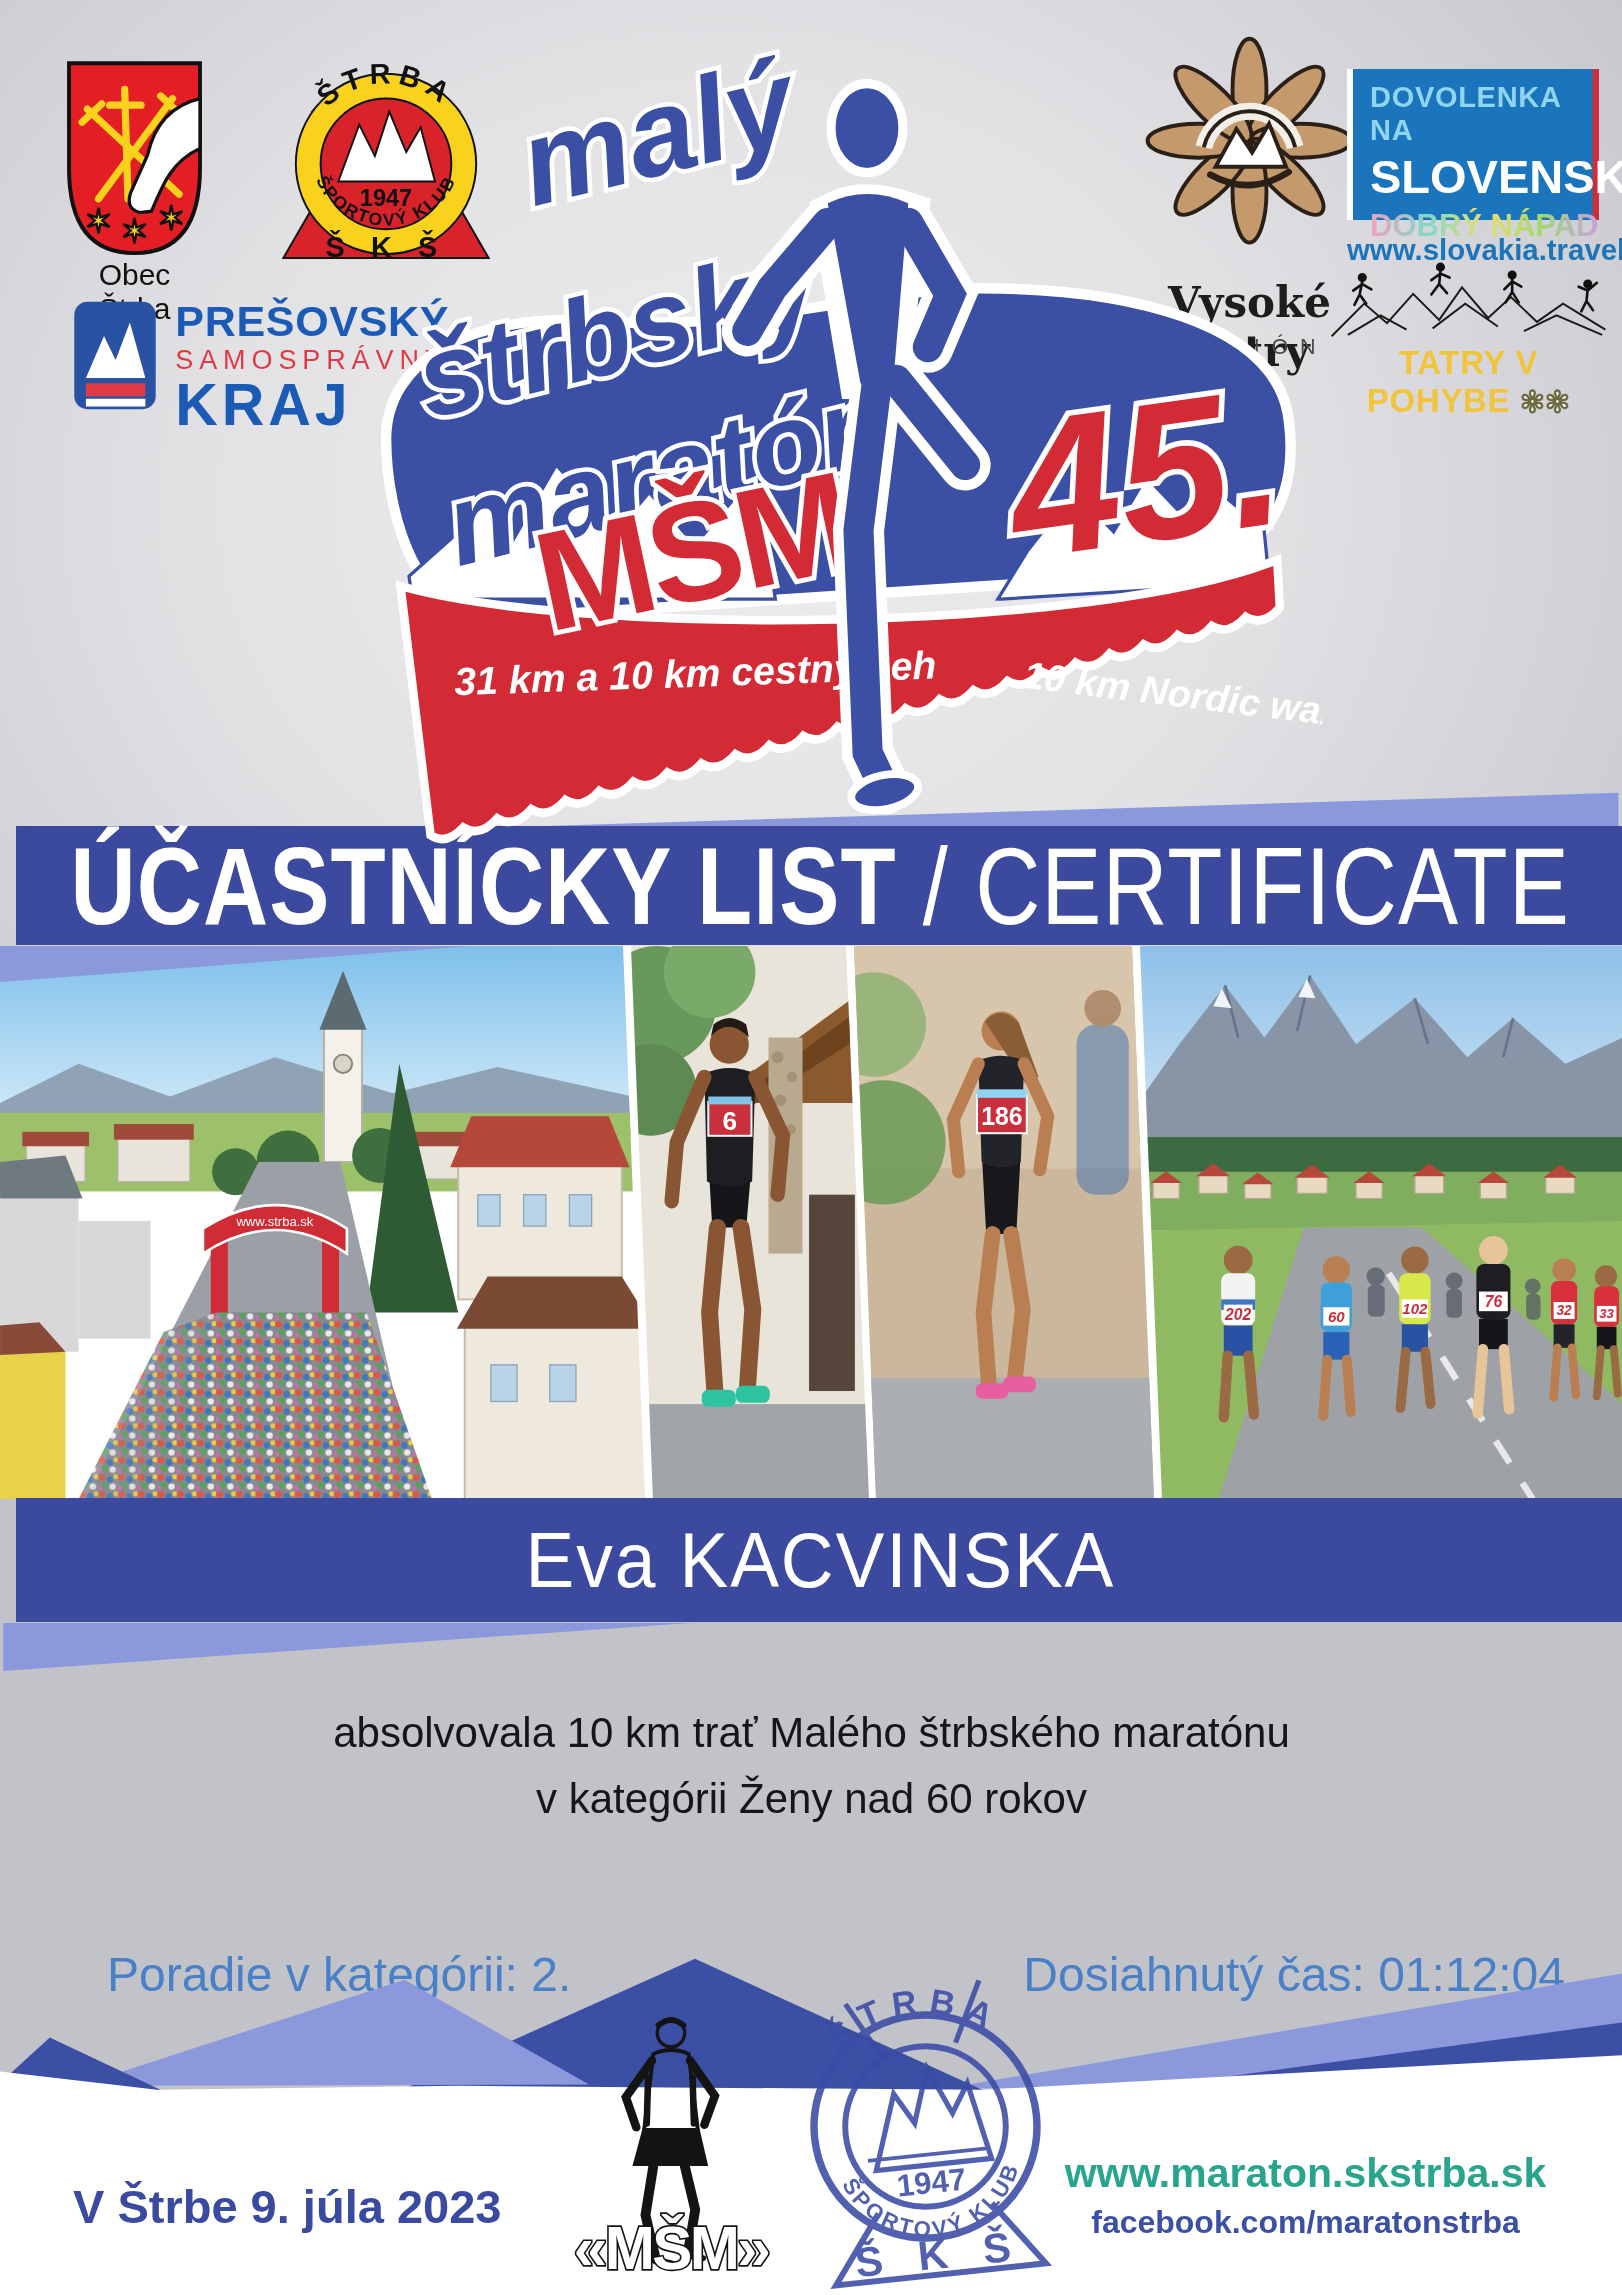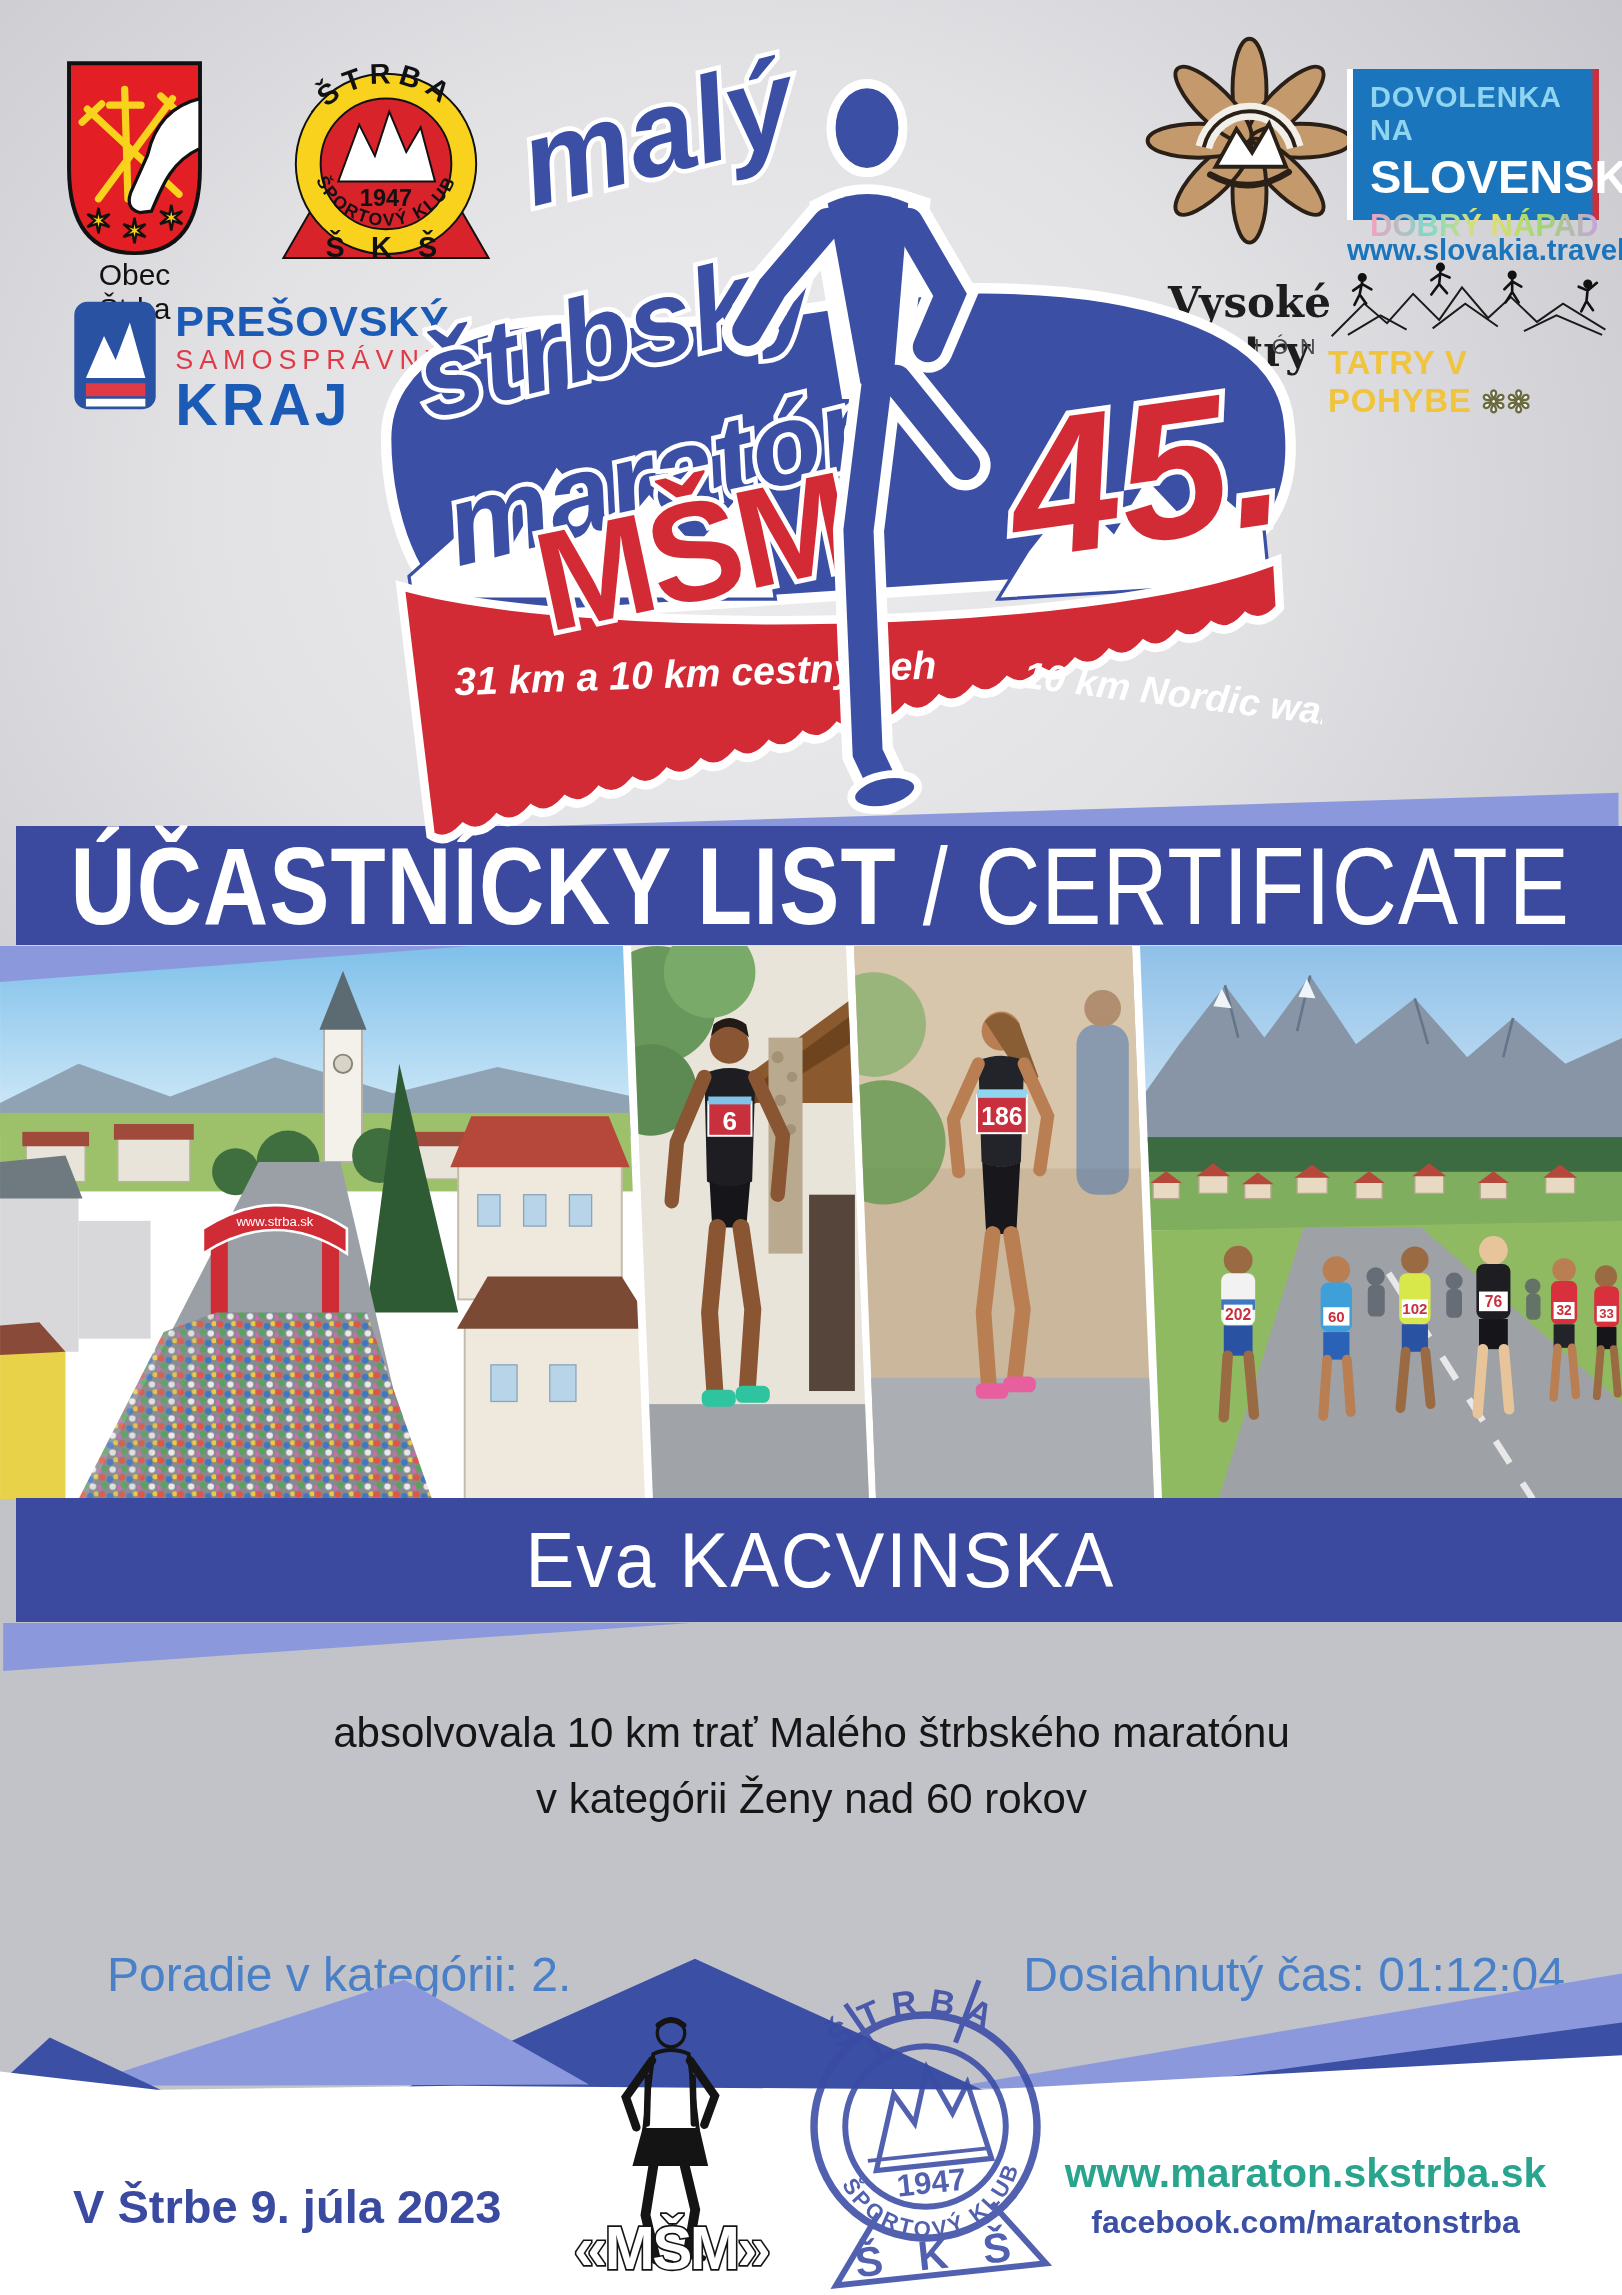--- a/index.html
+++ b/index.html
@@ -30,21 +30,21 @@
   .presov-l3{color:#1b5bb5;font-weight:bold;font-size:59px;letter-spacing:3.9px;margin-top:2.6px;}
   .vt-name{position:absolute;left:0;top:242px;width:275px;text-align:center;color:#1d1d1d;font-size:42px;font-weight:bold;font-family:"DejaVu Serif",serif;}
   .vt-region{position:absolute;left:0;top:298px;width:275px;text-align:center;color:#4a4a4a;font-size:21.6px;letter-spacing:11.8px;}
   .dov-box{position:absolute;left:0;top:0;width:252px;height:151px;background:#1b75bc;border-left:6.5px solid #fff;box-shadow:-6.5px 0 0 #c8303d inset;padding:11.8px 0 0 17px;box-sizing:border-box;}
   .dov-l1{color:#8fd4f0;font-size:29px;font-weight:bold;letter-spacing:0.7px;}
   .dov-l2{color:#ffffff;font-size:47px;font-weight:bold;margin-top:2.6px;}
   .dov-l3{font-size:31px;font-weight:bold;margin-top:3.9px;
           background:linear-gradient(90deg,#f2a0c0,#7fd8c8,#e8e06a,#9fd870,#caa0e0);
           -webkit-background-clip:text;background-clip:text;color:transparent;}
   .dov-url{position:absolute;left:0;top:164px;width:250px;text-align:center;color:#1b75bc;font-size:29.4px;font-weight:bold;}
-  .tvp-label{position:absolute;left:0;top:86px;width:281px;text-align:left;color:#f0c43c;font-size:33px;font-weight:bold;letter-spacing:0.7px;}
+  .tvp-label{position:absolute;left:0;top:86px;width:281px;text-align:center;color:#f0c43c;font-size:33px;font-weight:bold;letter-spacing:0.7px;}
   .tvp-flowers{color:#fff;-webkit-text-stroke:1.3px #6a6a40;font-size:29px;}
   svg text{font-family:"Liberation Sans",sans-serif;}
   .outl{paint-order:stroke;}
 </style>
 </head>
 <body>
 
 <div class="page">
 
   <div class="abs" style="left:59px;top:58px;width:151px;height:249px;">
@@ -355,21 +355,21 @@
           <text x="226" y="274" font-size="38" font-weight="bold" fill="#fff" text-anchor="middle">186</text>
           <path d="M196,330 Q225,344 254,330 L248,440 L202,440 Z" fill="#17171c"></path>
           <path d="M212,440 L198,560 L206,670" stroke="#b97f52" stroke-width="24" fill="none" stroke-linecap="round"></path>
           <path d="M240,440 L258,555 L246,660" stroke="#b97f52" stroke-width="24" fill="none" stroke-linecap="round"></path>
           <rect x="186" y="668" width="50" height="24" rx="10" fill="#e85fa0"></rect>
           <rect x="228" y="658" width="50" height="24" rx="10" fill="#e85fa0"></rect>
         </g>
       </svg>
     </div>
 
-    <div class="photo" style="left:1140px;width:483px;clip-path:polygon(0 0,483px 0,483px 553px,22px 553px);">
+    <div class="photo" style="left:1140px;width:483px;clip-path:polygon(0 0,483px 0,483px 553px,22px 553px);font-style:italic;">
       <svg width="483" height="553" viewBox="0 0 738 845">
         <defs>
           <linearGradient id="sky4" x1="0" y1="0" x2="0" y2="1">
             <stop offset="0" stop-color="#8fc0e8"></stop>
               <stop offset="1" stop-color="#cfe6f6"></stop>
           </linearGradient>
         </defs>
         <rect width="738" height="300" fill="url(#sky4)"></rect>
         <polygon points="0,235 60,150 130,60 190,140 260,45 330,150 420,80 500,170 570,110 650,180 738,140 738,300 0,300" fill="#8795a6"></polygon>
         <g stroke="#64748a" stroke-width="4" fill="none">

